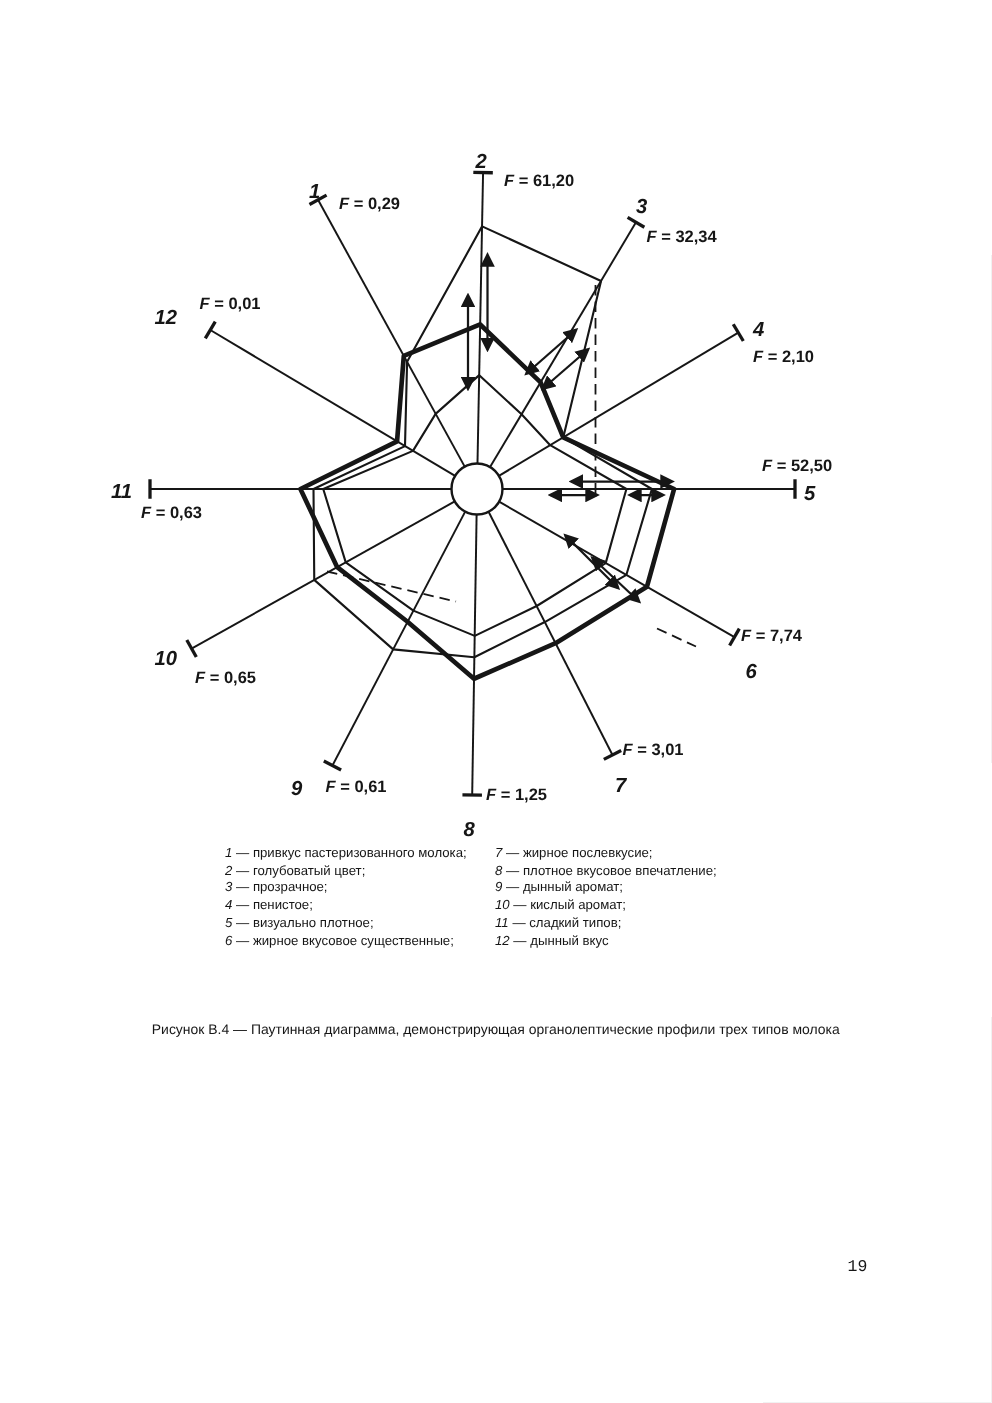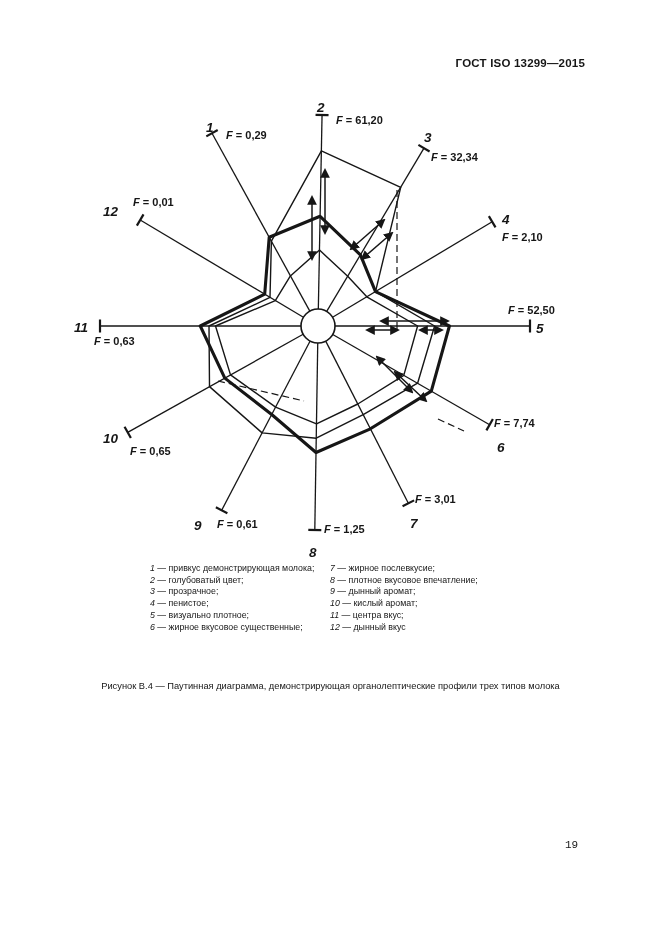--- a/index.html
+++ b/index.html
@@ -32,23 +32,20 @@
     font-size:9.3px;line-height:12.6px;text-indent:30px;text-align:justify;}
   .caption{position:absolute;top:681px;left:0;width:661px;text-align:center;
     font-size:9.3px;}
   .page-number{position:absolute;top:839px;left:565px;font-size:11px;font-family:Liberation Mono, monospace;}
 </style>
 </head>
 <body>
 
 <div class="page">
 
-  <div class="header">
-    <span>ГОСТ ISO 13299—2015</span>
-  </div>
 
   <svg class="chart" viewBox="0 0 661 935" xmlns="http://www.w3.org/2000/svg">
     <defs>
       <marker id="ah" viewBox="0 0 10 10" refX="8" refY="5" markerWidth="6.5" markerHeight="6.5" orient="auto-start-reverse">
         <path d="M0,0 L10,5 L0,10 z"></path>
       </marker>
     </defs>
     <g id="chart-root">
         <circle cx="318" cy="326" r="17" class="hub"></circle>
         <line x1="309.8101875402708" y1="311.1027864392543" x2="212.0141916976227" y2="133.21253039035" class="axis"></line>
@@ -112,33 +109,33 @@
         <line x1="381" y1="321" x2="448" y2="321" class="arrow" marker-start="url(#ah)" marker-end="url(#ah)"></line>
         <line x1="367" y1="330" x2="398" y2="330" class="arrow" marker-start="url(#ah)" marker-end="url(#ah)"></line>
         <line x1="420" y1="330" x2="442" y2="330" class="arrow" marker-start="url(#ah)" marker-end="url(#ah)"></line>
         <line x1="377" y1="357" x2="412" y2="392" class="arrow" marker-start="url(#ah)" marker-end="url(#ah)"></line>
         <line x1="395" y1="372" x2="426" y2="401" class="arrow" marker-start="url(#ah)" marker-end="url(#ah)"></line>
       </g>
   </svg>
 
   <div class="legend">
     <div class="legend-col">
-        <div class="legend-item"><span class="l-num">1</span><span> — </span><span>привкус демонстрирующая молока;</span></div>
+        <div class="legend-item"><span class="l-num">1</span><span> — </span><span>привкус пастеризованного молока;</span></div>
         <div class="legend-item"><span class="l-num">2</span><span> — </span><span>голубоватый цвет;</span></div>
         <div class="legend-item"><span class="l-num">3</span><span> — </span><span>прозрачное;</span></div>
         <div class="legend-item"><span class="l-num">4</span><span> — </span><span>пенистое;</span></div>
         <div class="legend-item"><span class="l-num">5</span><span> — </span><span>визуально плотное;</span></div>
         <div class="legend-item"><span class="l-num">6</span><span> — </span><span>жирное вкусовое существенные;</span></div>
       </div>
     <div class="legend-col">
         <div class="legend-item"><span class="l-num">7</span><span> — </span><span>жирное послевкусие;</span></div>
         <div class="legend-item"><span class="l-num">8</span><span> — </span><span>плотное вкусовое впечатление;</span></div>
         <div class="legend-item"><span class="l-num">9</span><span> — </span><span>дынный аромат;</span></div>
         <div class="legend-item"><span class="l-num">10</span><span> — </span><span>кислый аромат;</span></div>
-        <div class="legend-item"><span class="l-num">11</span><span> — </span><span>центра вкус;</span></div>
+        <div class="legend-item"><span class="l-num">11</span><span> — </span><span>сладкий типов;</span></div>
         <div class="legend-item"><span class="l-num">12</span><span> — </span><span>дынный вкус</span></div>
       </div>
   </div>
 
 
   <div class="caption">Рисунок В.4 — Паутинная диаграмма, демонстрирующая органолептические профили трех типов молока</div>
 
   <div class="page-number">19</div>
 
 </div>

